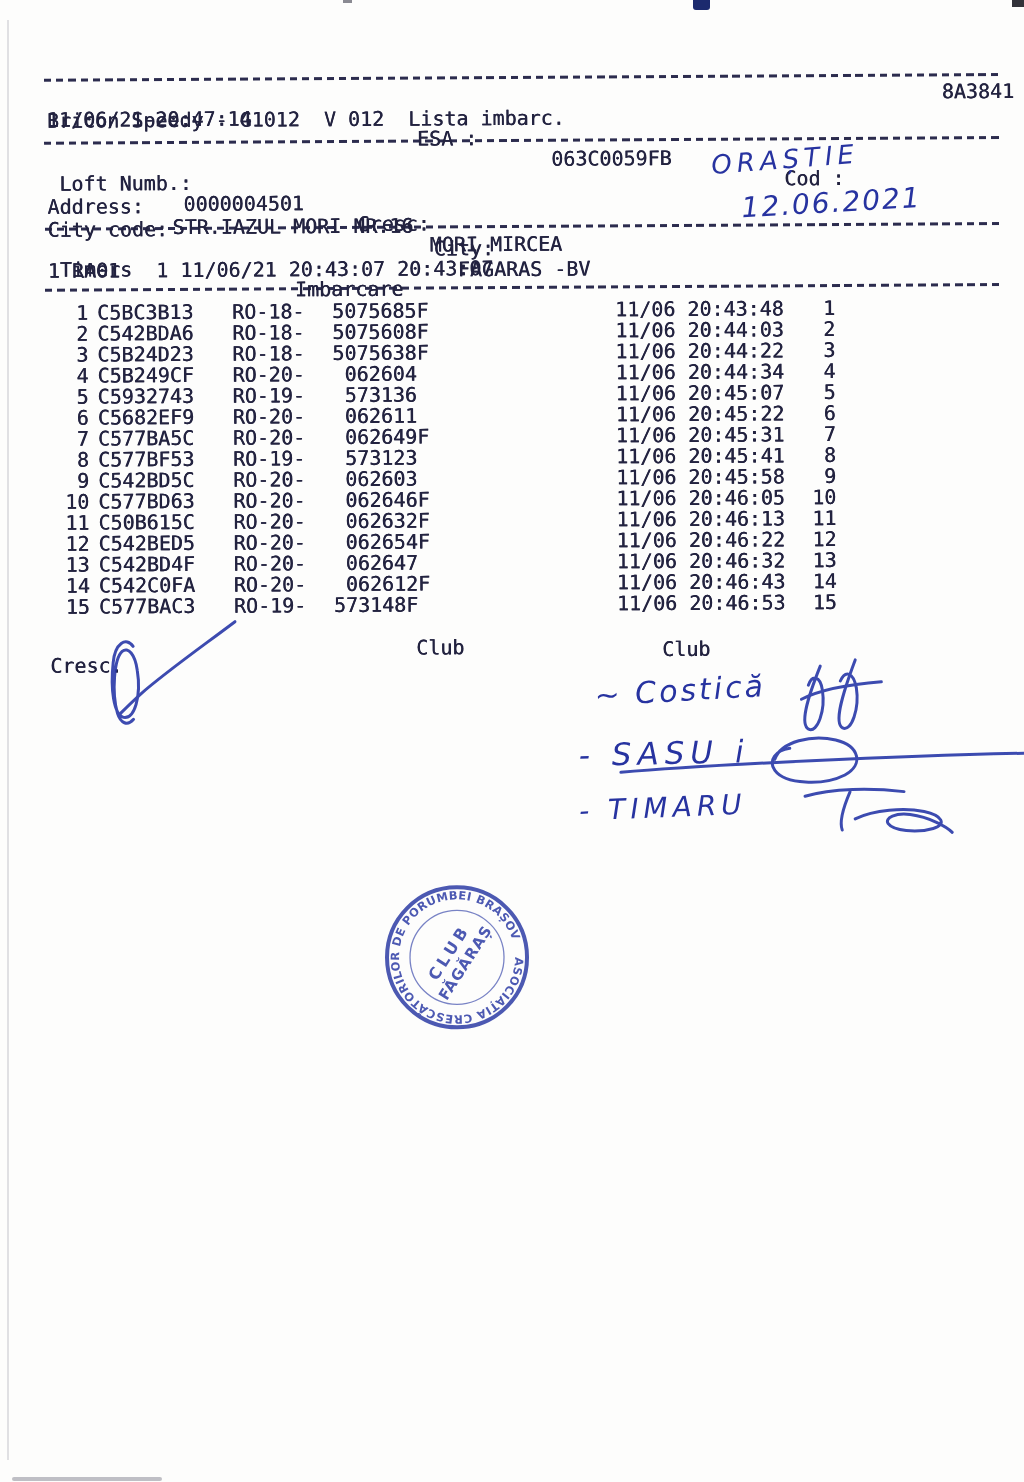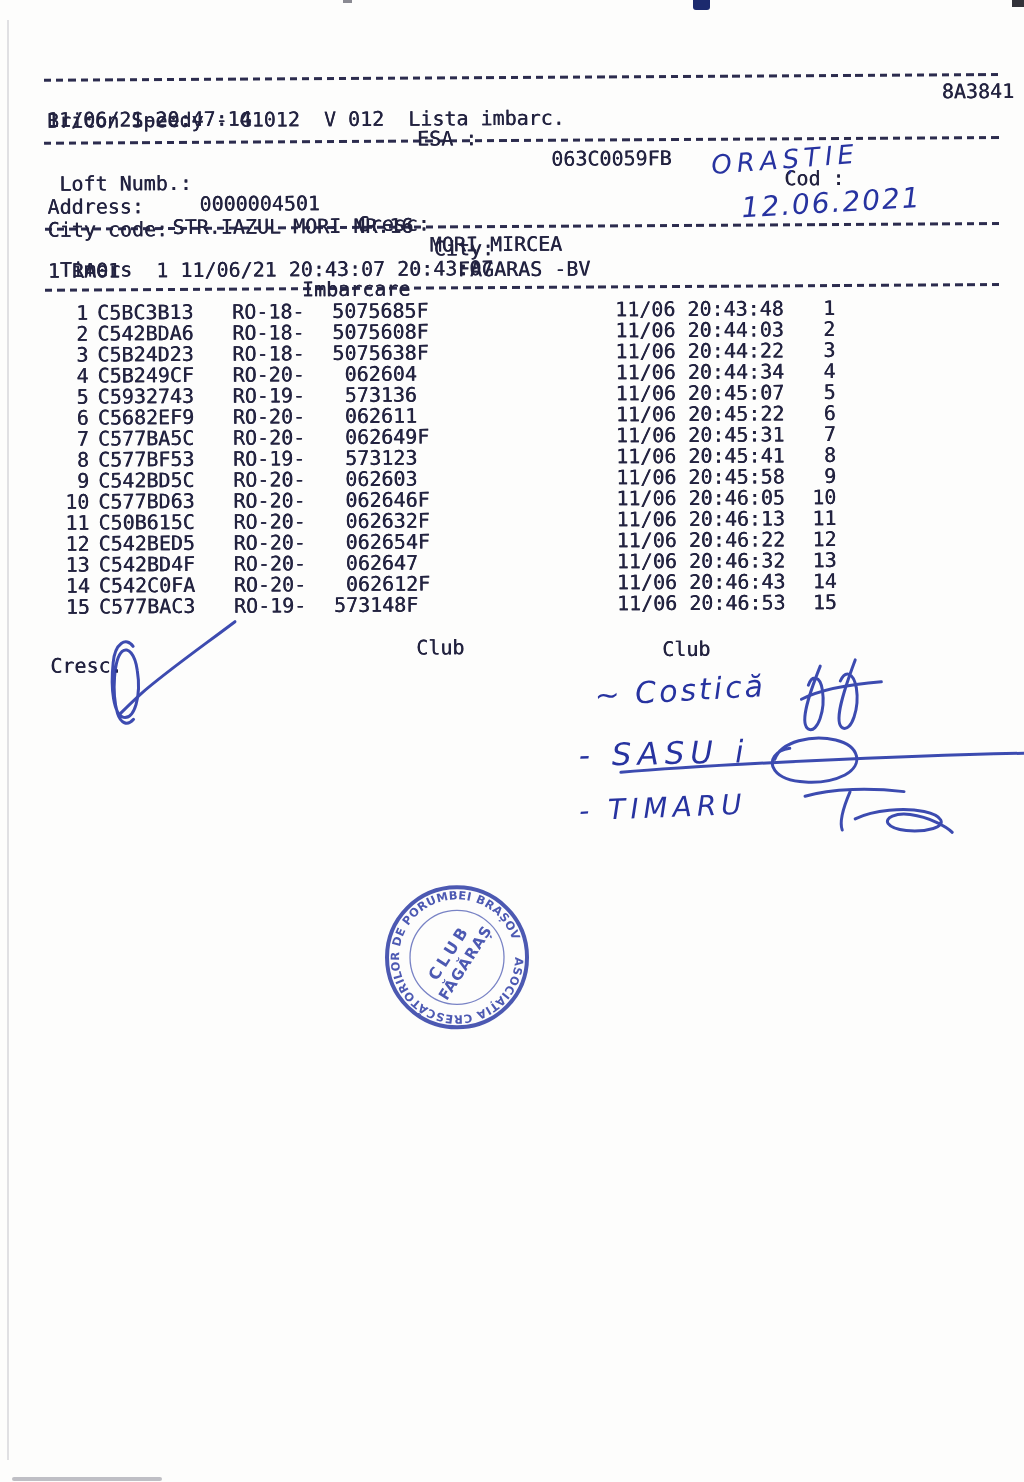--- a/index.html
+++ b/index.html
@@ -53,37 +53,37 @@
     <span class="abs" style="left:0">11/06/21-20:47:14</span>
     <span class="abs" style="left:370px">ESA :</span>
     <span class="abs" style="left:504px">063C0059FB</span>
     <span class="abs" style="left:737px">Cod :</span>
     <span class="abs" style="left:895px;top:-2px">8A3841</span>
   </div>
   <div class="mline" style="top:108px">Bricon Speedy - G1012  V 012  Lista imbarc.</div>
 
   <div class="mline" style="top:150px;width:960px">
     <span class="abs" style="left:12px">Loft Numb.:</span>
-    <span class="abs" style="left:152px">0000004501</span>
+    <span class="abs" style="left:136px">0000004501</span>
     <span class="abs" style="left:310px">Cresc:</span>
     <span class="abs" style="left:382px">MORI MIRCEA</span>
   </div>
   <div class="mline" style="top:173px;width:960px">
     <span class="abs" style="left:0">Address:</span>
     <span class="abs" style="left:125px">STR.IAZUL MORI NR.16</span>
   </div>
   <div class="mline" style="top:196px;width:960px">
     <span class="abs" style="left:0">City code:</span>
     <span class="abs" style="left:386px">City:</span>
     <span class="abs" style="left:410px">FAGARAS -BV</span>
   </div>
 
   <div class="mline" style="top:236px;width:960px">
     <span class="abs" style="left:12px">Timers</span>
-    <span class="abs" style="left:254px">Imbarcare</span>
+    <span class="abs" style="left:247px">Imbarcare</span>
   </div>
   <div class="mline" style="top:258px">1 RA01   1 11/06/21 20:43:07 20:43:07</div>
 
   <div class="tbl">
       <div class="trow"><span class="c-no">1</span><span class="c-chip">C5BC3B13</span><span class="c-country">RO-18-</span><span class="c-ring">5075685F</span><span class="c-time">11/06 20:43:48</span><span class="c-seq">1</span></div>
       <div class="trow"><span class="c-no">2</span><span class="c-chip">C542BDA6</span><span class="c-country">RO-18-</span><span class="c-ring">5075608F</span><span class="c-time">11/06 20:44:03</span><span class="c-seq">2</span></div>
       <div class="trow"><span class="c-no">3</span><span class="c-chip">C5B24D23</span><span class="c-country">RO-18-</span><span class="c-ring">5075638F</span><span class="c-time">11/06 20:44:22</span><span class="c-seq">3</span></div>
       <div class="trow"><span class="c-no">4</span><span class="c-chip">C5B249CF</span><span class="c-country">RO-20-</span><span class="c-ring"> 062604</span><span class="c-time">11/06 20:44:34</span><span class="c-seq">4</span></div>
       <div class="trow"><span class="c-no">5</span><span class="c-chip">C5932743</span><span class="c-country">RO-19-</span><span class="c-ring"> 573136</span><span class="c-time">11/06 20:45:07</span><span class="c-seq">5</span></div>
       <div class="trow"><span class="c-no">6</span><span class="c-chip">C5682EF9</span><span class="c-country">RO-20-</span><span class="c-ring"> 062611</span><span class="c-time">11/06 20:45:22</span><span class="c-seq">6</span></div>

